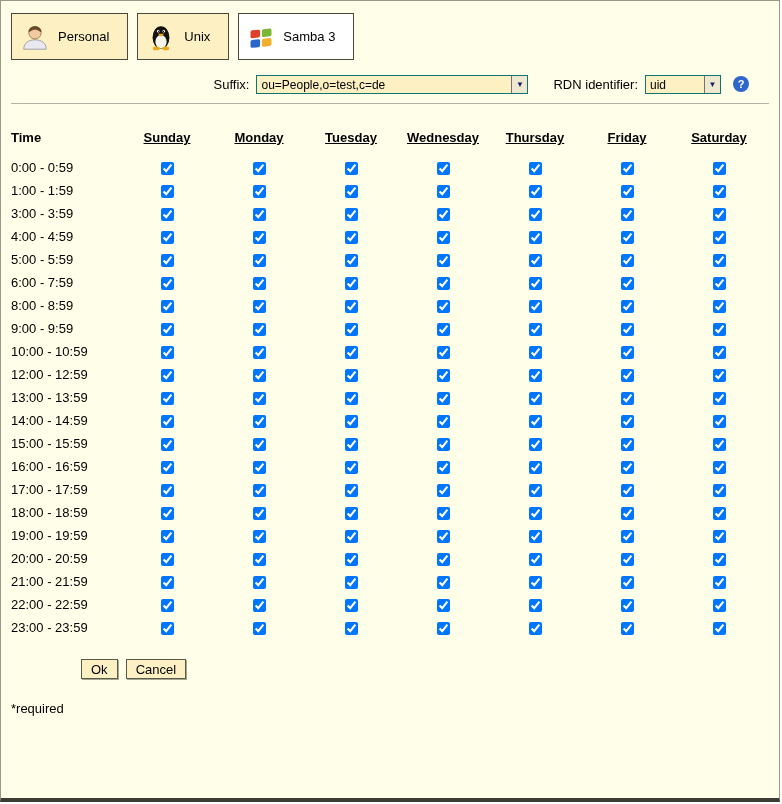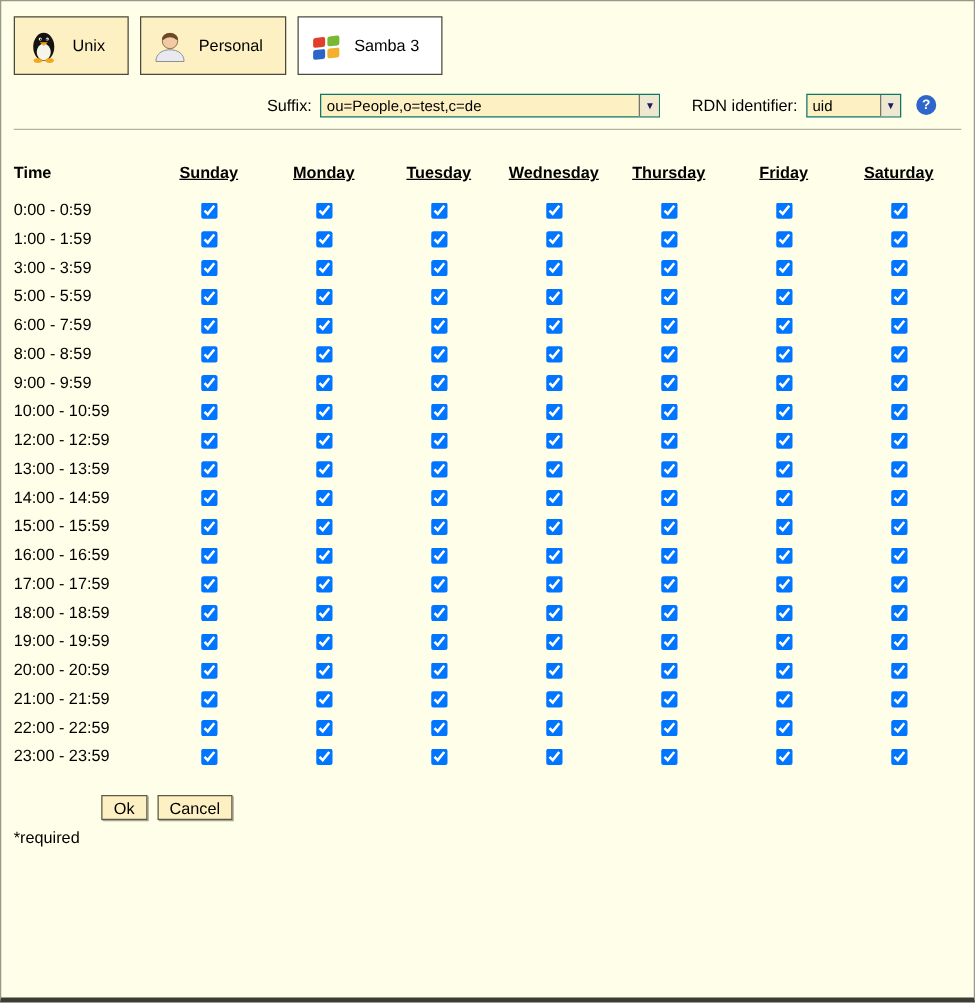--- a/index.html
+++ b/index.html
@@ -121,54 +121,54 @@
     font-family: inherit;
     font-size: 13px;
     height: 20px;
     padding: 0 9px;
     background: var(--field, #fdf1c4);
     border: 1px solid #5a5a48;
     box-shadow: 1px 1px 0 rgba(60,60,40,.45);
     cursor: pointer;
     color: #000;
   }
-  .required { margin: 6px 0 0 10px; font-size: 13px; color: #000; }
+  .required { margin: 22px 0 0 10px; font-size: 13px; color: #000; }
 </style>
 </head>
 <body>
 
 <div class="page">
 
   <div class="tabbar">
+    <div class="tab">
+      <span class="icon">
+        <svg viewBox="0 0 32 32" width="30" height="30">
+          <path d="M4 29 c0 -6.5 5.2 -10 12 -10 s12 3.5 12 10 z" fill="#e9e9f2" stroke="#8a8a8a" stroke-width="0.8"></path>
+          <circle cx="16" cy="11.5" r="6.6" fill="#f2c9a0" stroke="#7a5a3a" stroke-width="0.7"></circle>
+          <path d="M16 4.6 c-4.2 0 -7.2 2.6 -6.7 6.2 l1.6 -0.6 c3 -2.6 7.2 -2.6 10.2 0 l1.6 0.6 c0.5 -3.6 -2.5 -6.2 -6.7 -6.2 z" fill="#6b4a2a"></path>
+        </svg>
+      </span>
+      <span class="tab-label">Personal</span>
+    </div>
     <div class="tab">
       <span class="icon">
         <svg viewBox="0 0 32 32" width="30" height="30">
           <ellipse cx="16" cy="16.5" rx="9" ry="12" fill="#15130f"></ellipse>
           <ellipse cx="16" cy="21" rx="6" ry="7.2" fill="#f5f5ec"></ellipse>
           <circle cx="13" cy="9.8" r="1.3" fill="#fff"></circle>
           <circle cx="19" cy="9.8" r="1.3" fill="#fff"></circle>
           <circle cx="13.3" cy="10" r="0.6" fill="#000"></circle>
           <circle cx="18.7" cy="10" r="0.6" fill="#000"></circle>
           <path d="M12.6 12.6 h6.8 l-3.4 3.2 z" fill="#f2a71b"></path>
           <ellipse cx="11" cy="28.2" rx="3.6" ry="2" fill="#f2a71b"></ellipse>
           <ellipse cx="21" cy="28.2" rx="3.6" ry="2" fill="#f2a71b"></ellipse>
         </svg>
       </span>
       <span class="tab-label">Unix</span>
     </div>
-    <div class="tab">
-      <span class="icon">
-        <svg viewBox="0 0 32 32" width="30" height="30">
-          <path d="M4 29 c0 -6.5 5.2 -10 12 -10 s12 3.5 12 10 z" fill="#e9e9f2" stroke="#8a8a8a" stroke-width="0.8"></path>
-          <circle cx="16" cy="11.5" r="6.6" fill="#f2c9a0" stroke="#7a5a3a" stroke-width="0.7"></circle>
-          <path d="M16 4.6 c-4.2 0 -7.2 2.6 -6.7 6.2 l1.6 -0.6 c3 -2.6 7.2 -2.6 10.2 0 l1.6 0.6 c0.5 -3.6 -2.5 -6.2 -6.7 -6.2 z" fill="#6b4a2a"></path>
-        </svg>
-      </span>
-      <span class="tab-label">Personal</span>
-    </div>
     <div class="tab active">
       <span class="icon">
         <svg viewBox="0 0 32 32" width="28" height="28">
           <g transform="skewY(-6) translate(0,3)">
             <rect x="4" y="6" width="11" height="9" rx="2" fill="#e0402a"></rect>
             <rect x="17" y="6" width="11" height="9" rx="2" fill="#78b832"></rect>
             <rect x="4" y="17" width="11" height="9" rx="2" fill="#2a66c8"></rect>
             <rect x="17" y="17" width="11" height="9" rx="2" fill="#f2b02e"></rect>
           </g>
         </svg>
@@ -231,20 +231,30 @@
           <td class="time-cell">3:00 - 3:59</td>
           <td class="check-cell"><input type="checkbox" checked="" style=""></td>
           <td class="check-cell"><input type="checkbox" checked="" style=""></td>
           <td class="check-cell"><input type="checkbox" checked="" style=""></td>
           <td class="check-cell"><input type="checkbox" checked="" style=""></td>
           <td class="check-cell"><input type="checkbox" checked="" style=""></td>
           <td class="check-cell"><input type="checkbox" checked="" style=""></td>
           <td class="check-cell"><input type="checkbox" checked="" style=""></td>
         </tr>
         <tr>
+          <td class="time-cell">4:00 - 4:59</td>
+          <td class="check-cell"><input type="checkbox" checked="" style=""></td>
+          <td class="check-cell"><input type="checkbox" checked="" style=""></td>
+          <td class="check-cell"><input type="checkbox" checked="" style=""></td>
+          <td class="check-cell"><input type="checkbox" checked="" style=""></td>
+          <td class="check-cell"><input type="checkbox" checked="" style=""></td>
+          <td class="check-cell"><input type="checkbox" checked="" style=""></td>
+          <td class="check-cell"><input type="checkbox" checked="" style=""></td>
+        </tr>
+        <tr>
           <td class="time-cell">5:00 - 5:59</td>
           <td class="check-cell"><input type="checkbox" checked="" style=""></td>
           <td class="check-cell"><input type="checkbox" checked="" style=""></td>
           <td class="check-cell"><input type="checkbox" checked="" style=""></td>
           <td class="check-cell"><input type="checkbox" checked="" style=""></td>
           <td class="check-cell"><input type="checkbox" checked="" style=""></td>
           <td class="check-cell"><input type="checkbox" checked="" style=""></td>
           <td class="check-cell"><input type="checkbox" checked="" style=""></td>
         </tr>
         <tr>

